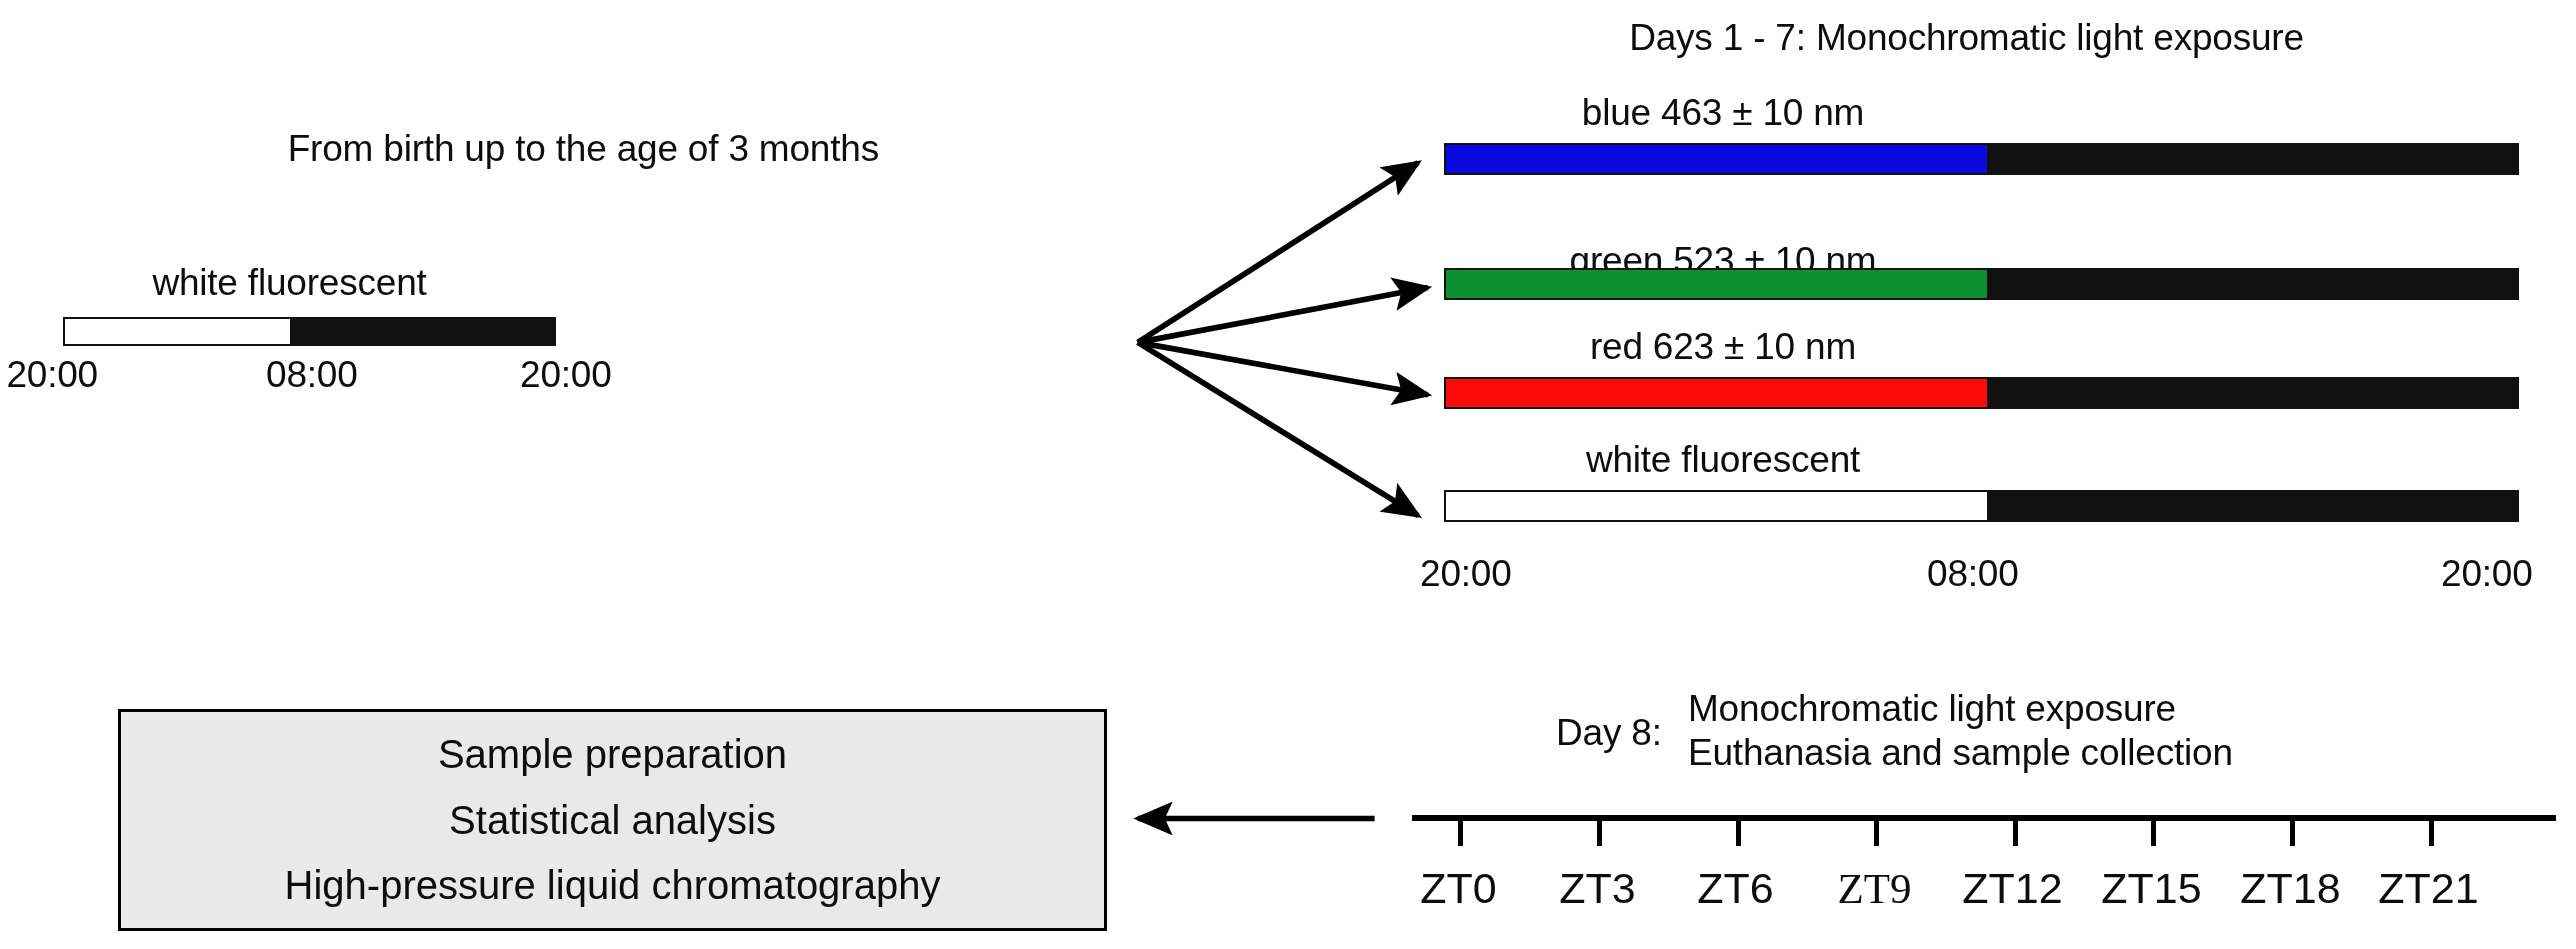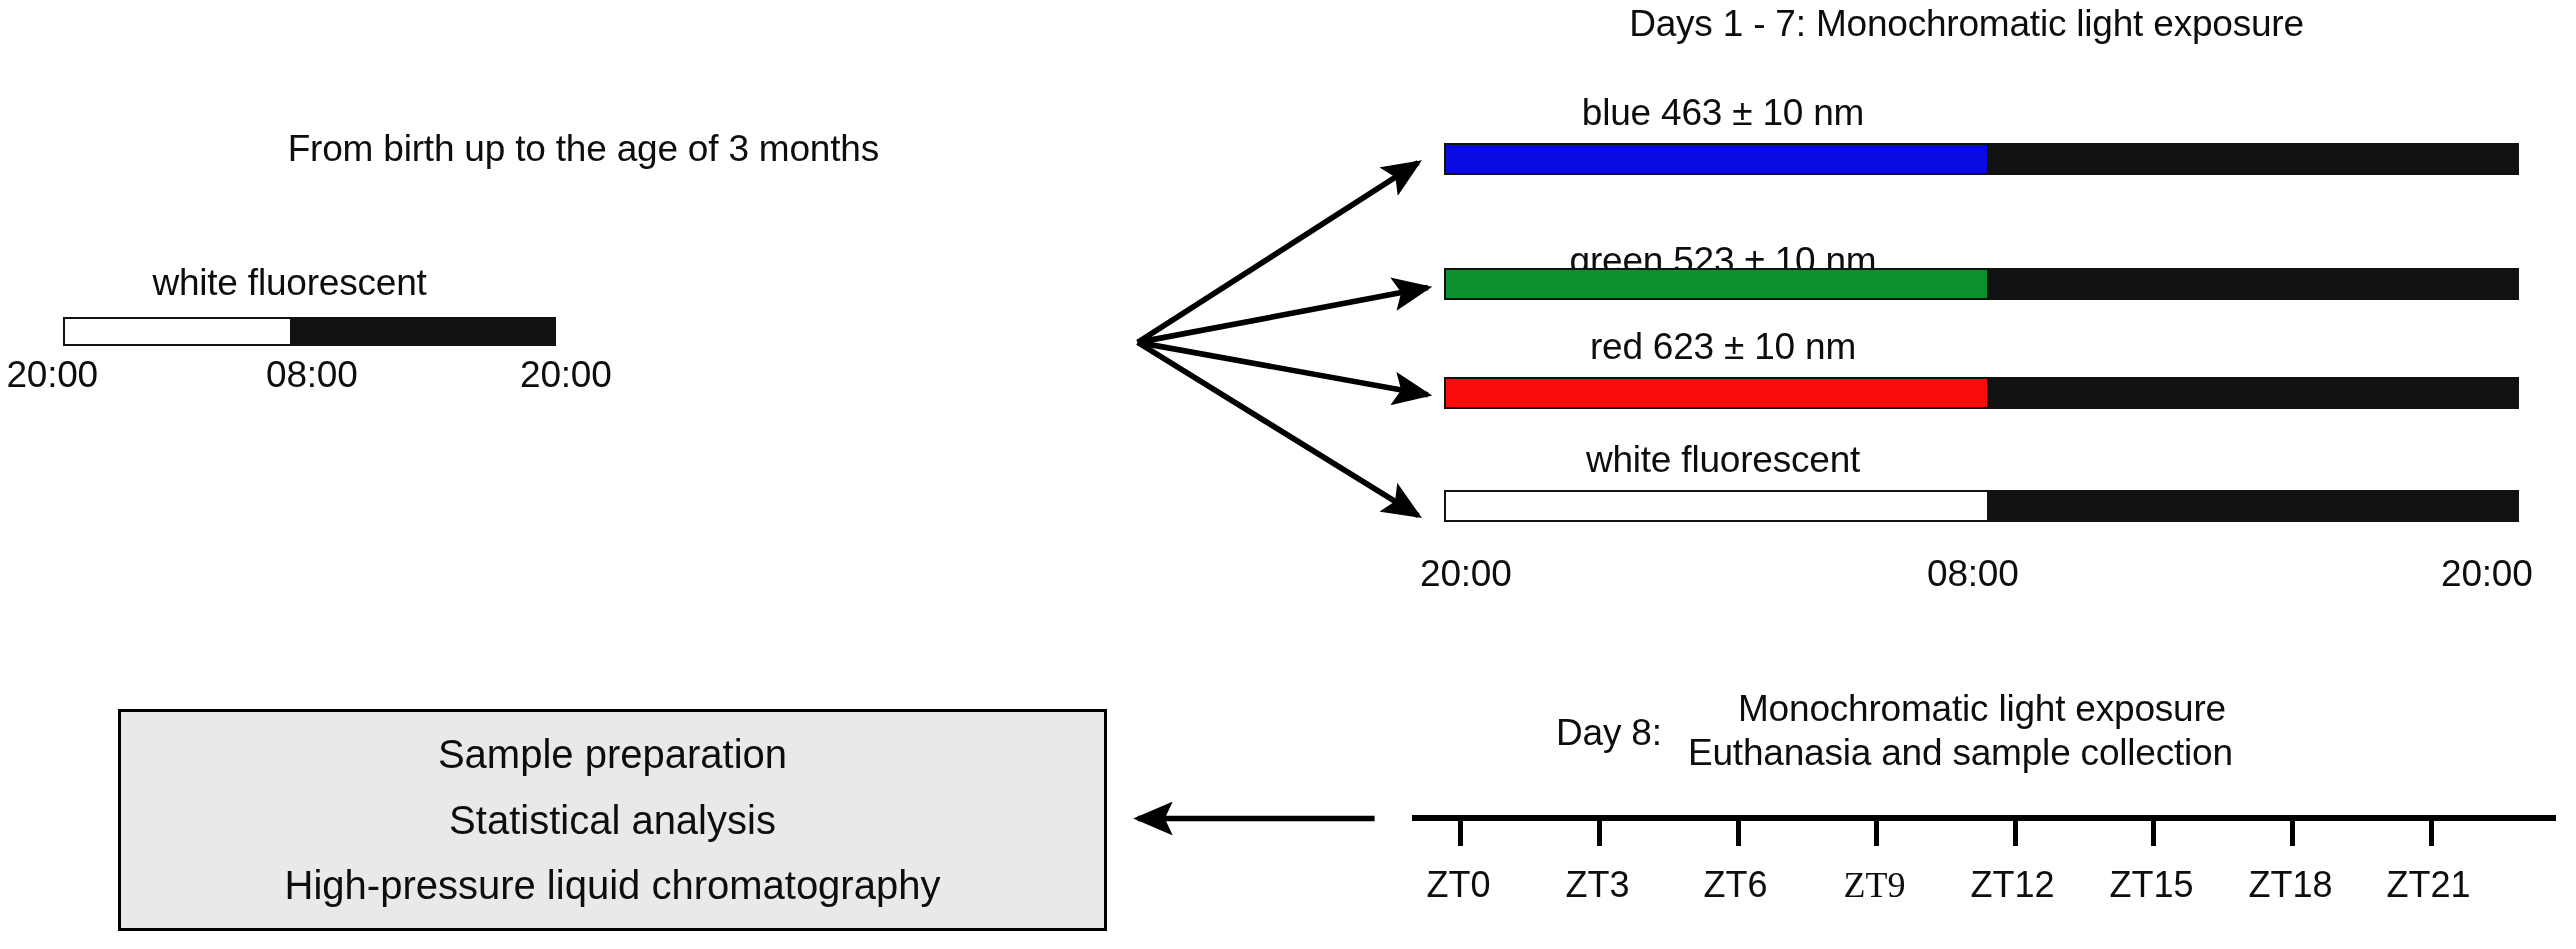--- a/index.html
+++ b/index.html
@@ -34,21 +34,21 @@
     box-sizing:border-box;
     display:flex;flex-direction:column;
     align-items:center;justify-content:space-evenly;
   }
   .resultbox .line{font-size:40px;white-space:nowrap;color:#0d0d0d;}
 
   
   .axisline{position:absolute;background:#000000;}
   .tick{position:absolute;background:#000000;width:4.8px;}
   .ztlab{
-    position:absolute;font-size:36px;white-space:nowrap;
+    position:absolute;font-size:43px;white-space:nowrap;
     text-align:center;color:#0d0d0d;
   }
 
   svg.overlay{position:absolute;left:0;top:0;width:2576px;height:949px;
     pointer-events:none;}
 </style>
 </head>
 <body>
 
 <div class="abs txt ctr" style="left:89px;top:129px;width:790px;text-align:right;">From birth up to the age of 3 months</div>
@@ -57,21 +57,21 @@
 
 <div class="bar" id="left-bar" style="left:63px;top:317px;width:493px;height:29px;">
   <div class="seg seg-white" id="left-seg-light" style="width:46%;"></div>
   <div class="seg seg-dark" id="left-seg-dark" style="width:54%;"></div>
 </div>
 
 <div class="abs txt" style="left:6.4px;top:355px;">20:00</div>
 <div class="abs txt" style="left:266px;top:355px;">08:00</div>
 <div class="abs txt" style="left:520px;top:355px;">20:00</div>
 
-<div class="abs txt ctr" style="left:1362px;top:4px;width:1209px;">Days 1 - 7: Monochromatic light exposure</div>
+<div class="abs txt ctr" style="left:1362px;top:18px;width:1209px;">Days 1 - 7: Monochromatic light exposure</div>
 
 <div id="right-bars">
     <div class="abs txt ctr" style="left: 1347px; top: 93px; width: 752px;">blue 463 ± 10 nm</div>
     <div class="bar" style="left: 1444px; top: 143px; width: 1075px; height: 32px;">
       <div class="seg" style="width: 50.5%; background: rgb(10, 10, 224);"></div>
       <div class="seg" style="width: 49.5%; background: rgb(17, 17, 17);"></div>
     </div>
     <div class="abs txt ctr" style="left: 1347px; top: 218px; width: 752px; margin-top: 23px;">green 523 ± 10 nm</div>
     <div class="bar" style="left: 1444px; top: 268px; width: 1075px; height: 32px;">
       <div class="seg" style="width: 50.5%; background: rgb(11, 145, 48);"></div>
@@ -87,21 +87,21 @@
       <div class="seg" style="width: 50.5%; background: rgb(255, 255, 255);"></div>
       <div class="seg" style="width: 49.5%; background: rgb(17, 17, 17);"></div>
     </div>
   </div>
 
 <div class="abs txt" style="left:1420px;top:554px;">20:00</div>
 <div class="abs txt" style="left:1927px;top:554px;">08:00</div>
 <div class="abs txt" style="left:2441px;top:554px;">20:00</div>
 
 <div class="abs txt" style="left:1515px;top:713px;margin-left:41px;">Day 8:</div>
-<div class="abs txt" style="left:1738px;top:689px;">Monochromatic light exposure</div>
+<div class="abs txt" style="left:1688px;top:689px;">Monochromatic light exposure</div>
 <div class="abs txt" style="left:1688px;top:733px;">Euthanasia and sample collection</div>
 
 <div class="axisline" style="left:1412px;top:815px;width:1144px;height:5.6px;"></div>
 <div id="zt-ticks">
     <div class="tick" style="left: 1458px; top: 819px; height: 27px;"></div>
     <div class="tick" style="left: 1597px; top: 819px; height: 27px;"></div>
     <div class="tick" style="left: 1736px; top: 819px; height: 27px;"></div>
     <div class="tick" style="left: 1874px; top: 819px; height: 27px;"></div>
     <div class="tick" style="left: 2013px; top: 819px; height: 27px;"></div>
     <div class="tick" style="left: 2151px; top: 819px; height: 27px;"></div>

